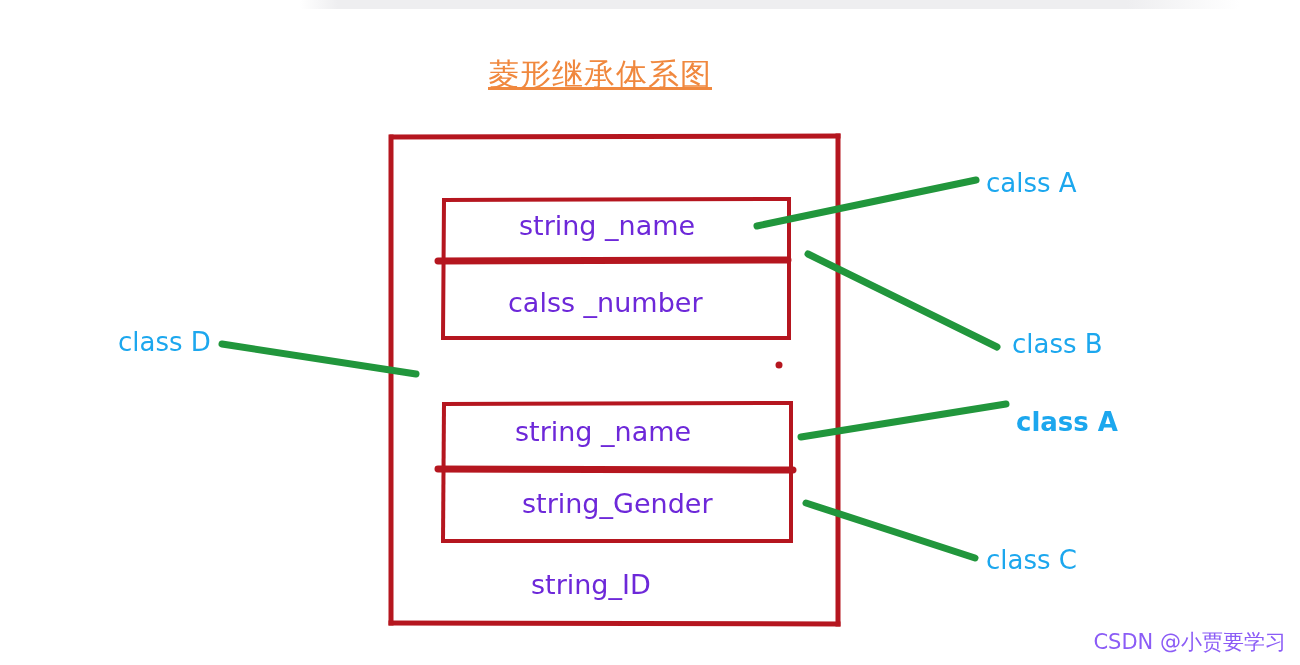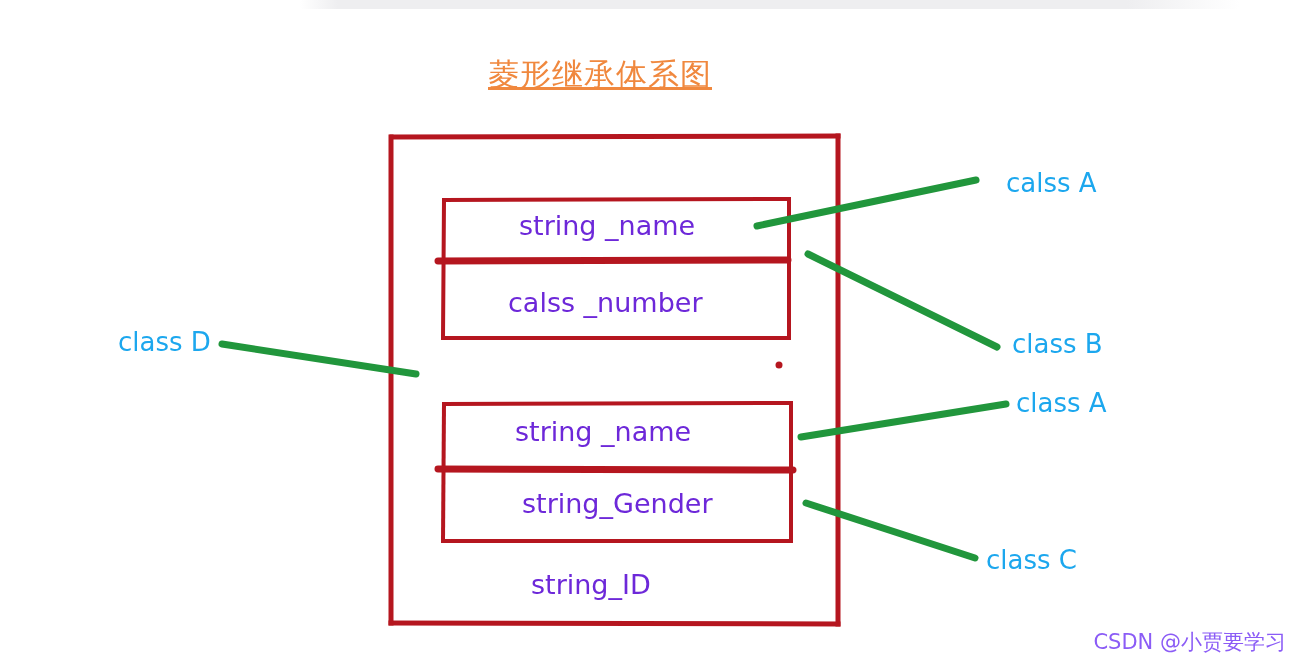--- a/index.html
+++ b/index.html
@@ -72,23 +72,23 @@
     font-family: "DejaVu Sans", "Liberation Sans", sans-serif;
   }
 
   #field-name-a   { left: 519px; top: 211px; }
   #field-number-a { left: 508px; top: 288px; }
   #field-name-b   { left: 515px; top: 417px; }
   #field-gender-b { left: 522px; top: 489px; }
   #field-id       { left: 531px; top: 570px; }
 
   #label-class-d { left: 118px; top: 327px; }
-  #label-calss-a { left: 986px; top: 168px; margin-left: 20px; }
+  #label-calss-a { left: 986px; top: 168px; }
   #label-class-b { left: 1012px; top: 329px; }
-  #label-class-a { left: 1016px; top: 388px; }
+  #label-class-a { left: 1016px; top: 407px; font-weight: bold; }
   #label-class-c { left: 986px; top: 545px; }
 
   
   #watermark {
     position: absolute;
     right: 14px;
     bottom: 10px;
     color: #8b5cf6;
     font-size: 21px;
     line-height: 26px;

